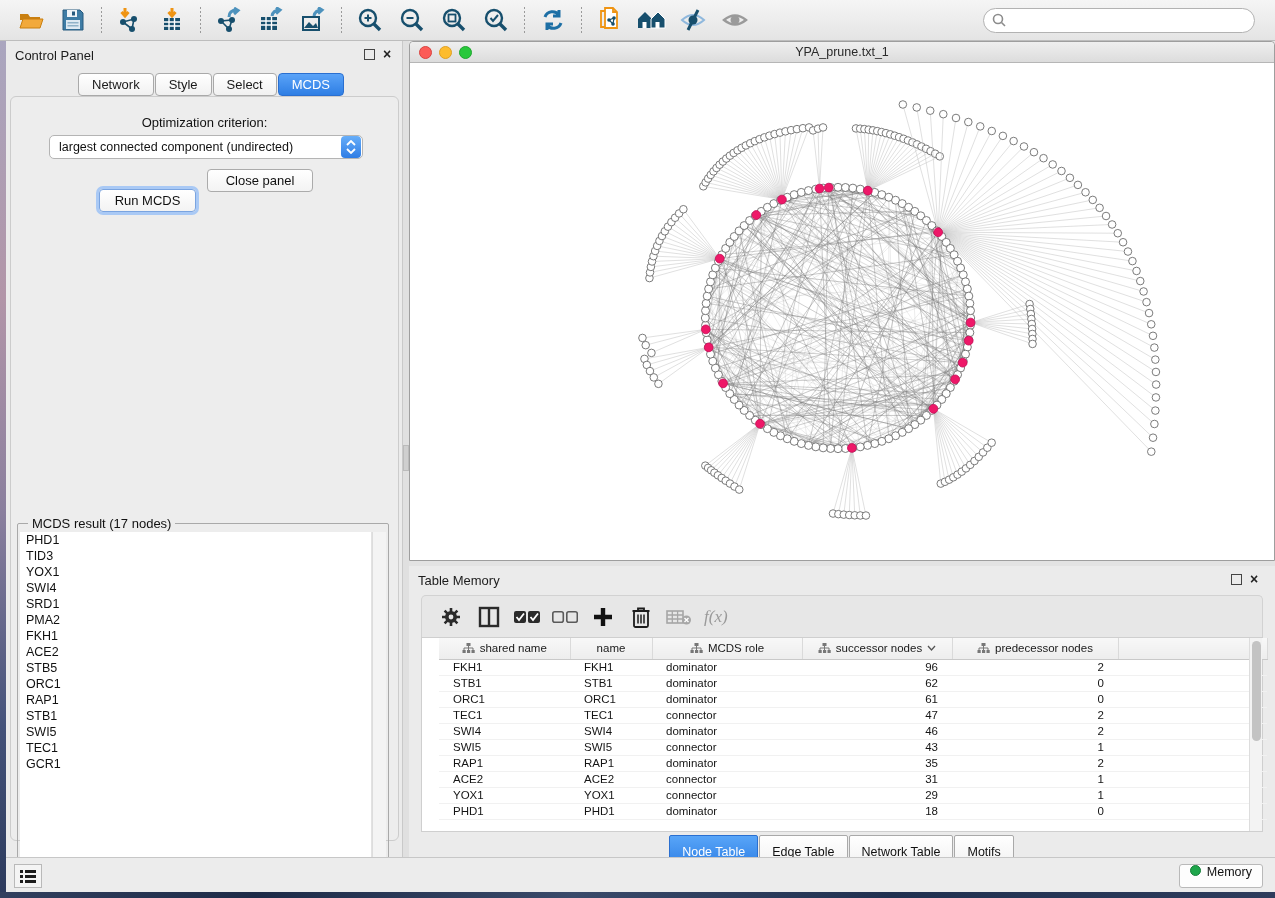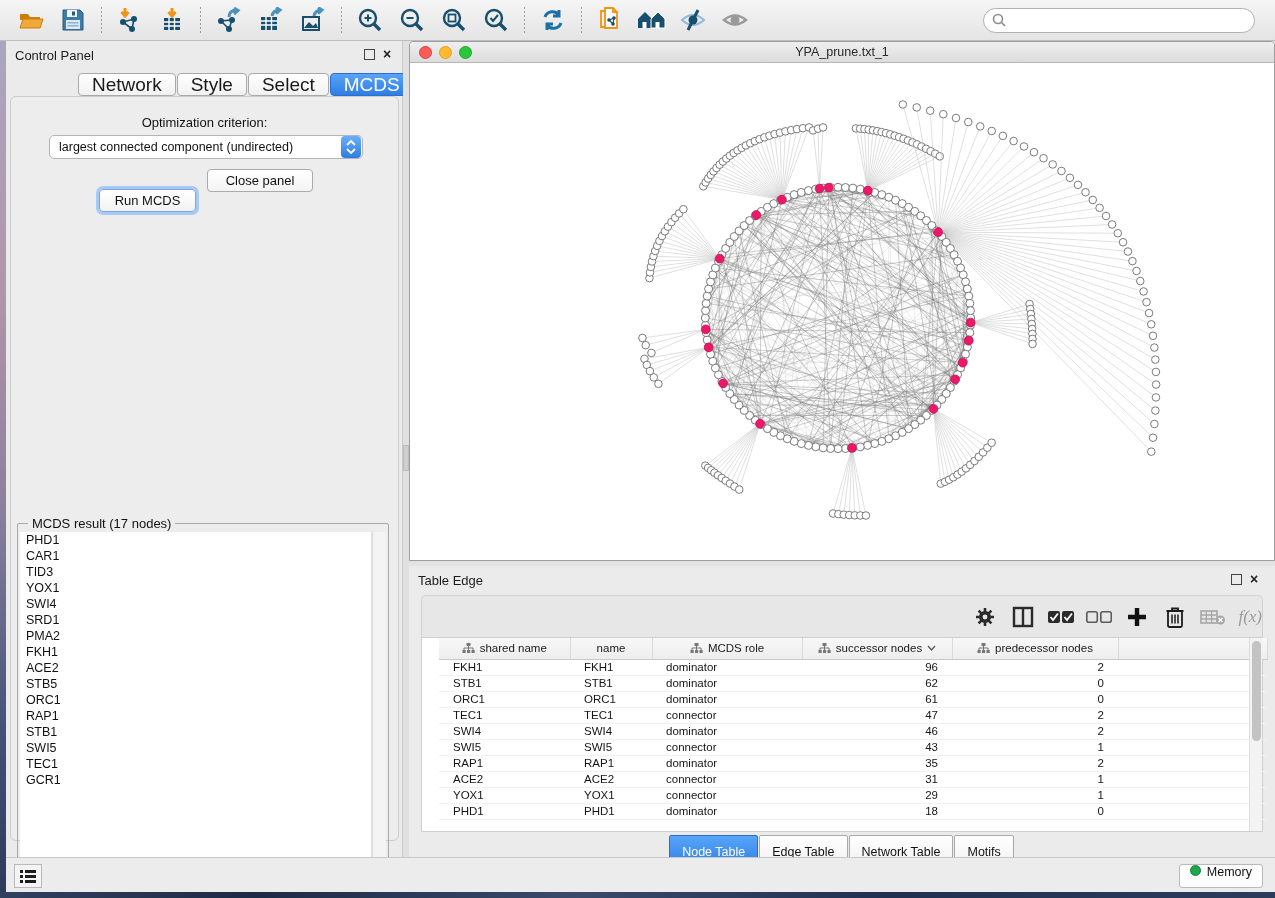--- a/index.html
+++ b/index.html
@@ -30,21 +30,21 @@
   
   .cpanel { position:absolute; left:6px; top:41px; width:397px; height:816px;
     background:#ebebeb; border-right:1px solid #c9c9c9; }
   .panel-titlebar { position:relative; height:26px; }
   .panel-title { position:absolute; left:9px; top:7px; font-size:13px; color:#1c1c1c; }
   .float-glyph { position:absolute; width:11px; height:11px; border:1.5px solid #444; top:8px; }
   .close-glyph { position:absolute; top:5px; font-size:14px; font-weight:bold; color:#222; }
   .cpanel .float-glyph { left:358px; } .cpanel .close-glyph { left:377px; }
 
   .ctabs { position:absolute; left:72px; top:32px; display:flex; }
-  .ctab { height:23px; padding:9px 13px; font-size:19px; display:flex; align-items:center;
+  .ctab { height:23px; padding:9px 13px; font-size:13px; display:flex; align-items:center;
     background:linear-gradient(#ffffff,#f1f1f1); border:1px solid #a9a9a9; color:#1a1a1a;
     margin-right:1px; border-radius:4px; }
   .ctab.active { background:linear-gradient(#5aa3f8,#2e7ee4); border-color:#2a6fd0; color:#fff; }
 
   .ccard { position:absolute; left:4px; top:55px; width:389px; height:745px;
     background:#ededed; border:1px solid #cccccc; border-radius:6px; }
   .opt-label { position:absolute; left:0; top:18px; width:100%; text-align:center;
     font-size:13px; color:#111; }
   .cselect { position:absolute; left:38px; top:38px; width:314px; height:24px; background:#fff;
     border:1px solid #b4b4b4; border-radius:5px; display:flex; align-items:center; }
@@ -85,21 +85,21 @@
   .light { width:13px; height:13px; border-radius:50%; }
   .net-title { position:absolute; width:100%; text-align:center; top:3px; font-size:12.5px;
     color:#2a2a2a; }
   .netsvg { position:absolute; left:0; top:21px; }
 
   
   .tpanel { position:absolute; left:409px; top:566px; width:866px; height:291px; background:#ebebeb; }
   .tpanel .float-glyph { left:822px; } .tpanel .close-glyph { left:841px; }
   .ttoolbar { position:absolute; left:12px; top:29px; width:842px; height:42px;
     background:#e7e7e7; border:1px solid #d2d2d2; border-radius:5px 5px 0 0; border-bottom:none;
-    display:flex; align-items:center; padding-left:14px;justify-content:flex-end; }
+    display:flex; align-items:center; padding-left:14px; }
   .ttbtn { width:30px; height:30px; margin-right:8px; display:flex; align-items:center;
     justify-content:center; }
   .fx-label { font-size:17px; font-style:italic; color:#9a9a9a;
     font-family:"Liberation Serif", serif; margin-left:2px; }
   .tgrid { position:absolute; left:12px; top:71px; width:842px; height:195px; background:#fff;
     border:1px solid #cfcfcf;padding-left:17px; }
   table.datatable { border-collapse:collapse; table-layout:fixed; width:828px; }
   table.datatable th { height:21px; background:linear-gradient(#f8f8f8,#ededed);
     border-right:1px solid #dadada; border-bottom:1px solid #c9c9c9; font-size:11.5px;
     font-weight:normal; color:#1a1a1a; }
@@ -291,21 +291,20 @@
             <path d="M1 1 L5 5 L9 1" stroke="#fff" stroke-width="1.8" fill="none"></path>
           </svg>
       </span>
     </div>
     <div class="cbutton run-btn">Run MCDS</div>
     <div class="cbutton closep-btn">Close panel</div>
     <div class="result-group">
       <span class="result-legend">MCDS result (17 nodes)</span>
       <div class="result-list">
           <div class="result-item">PHD1</div>
-          <div class="result-item">CAR1</div>
           <div class="result-item">TID3</div>
           <div class="result-item">YOX1</div>
           <div class="result-item">SWI4</div>
           <div class="result-item">SRD1</div>
           <div class="result-item">PMA2</div>
           <div class="result-item">FKH1</div>
           <div class="result-item">ACE2</div>
           <div class="result-item">STB5</div>
           <div class="result-item">ORC1</div>
           <div class="result-item">RAP1</div>
@@ -1117,21 +1116,21 @@
       <circle cx="705.5061051537979" cy="329.41740229994326" r="4.4" fill="#ee1868" stroke="#c40e58" stroke-width="0.8"></circle>
       <circle cx="719.4961322829471" cy="258.52724453411946" r="4.4" fill="#ee1868" stroke="#c40e58" stroke-width="0.8"></circle>
       <circle cx="756.1170237816875" cy="214.7705912775194" r="4.4" fill="#ee1868" stroke="#c40e58" stroke-width="0.8"></circle>
     </svg>
 </div>
 
 <div class="hsplit"></div>
 
 <div class="tpanel">
   <div class="panel-titlebar">
-    <span class="panel-title">Table Edge</span>
+    <span class="panel-title">Table Memory</span>
     <span class="float-glyph"></span>
     <span class="close-glyph">×</span>
   </div>
   <div class="ttoolbar">
     <span class="ttbtn">
       <svg width="22" height="22">
         <g stroke="#2b2b2b" stroke-width="2.6">
           <path d="M11 2 v18 M2 11 h18 M4.6 4.6 l12.8 12.8 M17.4 4.6 L4.6 17.4"></path>
         </g>
         <circle cx="11" cy="11" r="6" fill="#2b2b2b"></circle>

